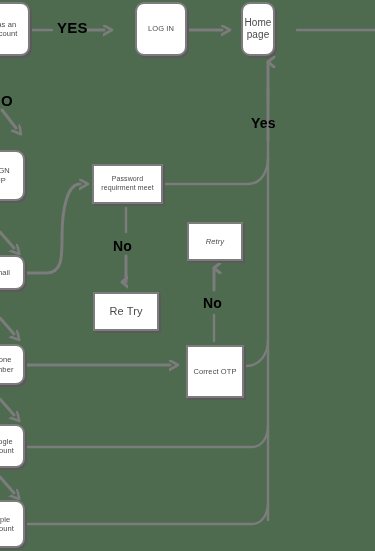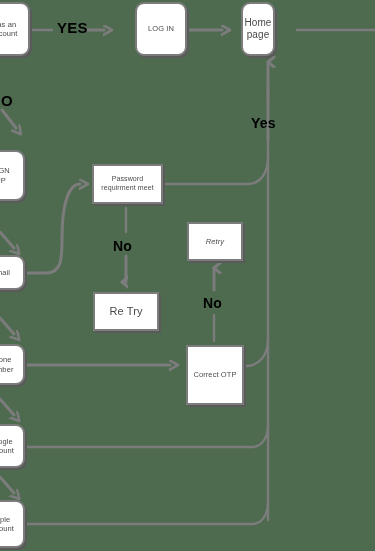--- a/index.html
+++ b/index.html
@@ -167,21 +167,21 @@
   </div>
 
   <div class="node" style="left:93px; top:292px; width:66px; height:39px; font-size:11px;">
     <span>Re Try</span>
   </div>
 
   <div class="node" style="left:187px; top:222px; width:56px; height:39px; font-size:7.5px;font-style:italic;">
     <span>Retry</span>
   </div>
 
-  <div class="node" style="left:186px; top:345px; width:58px; height:60px; font-size:7.5px;">
+  <div class="node" style="left:186px; top:345px; width:58px; height:53px; font-size:7.5px;">
     <span>Correct OTP</span>
   </div>
 
   <div class="label" style="left:57px; top:19px; font-size:15px;">YES</div>
 
   <div class="label" style="left:-10px; top:92px; font-size:15px;">NO</div>
 
   <div class="label" style="left:251px; top:115px; font-size:14px;">Yes</div>
 
   <div class="label" style="left:113px; top:238px; font-size:14px;">No</div>

